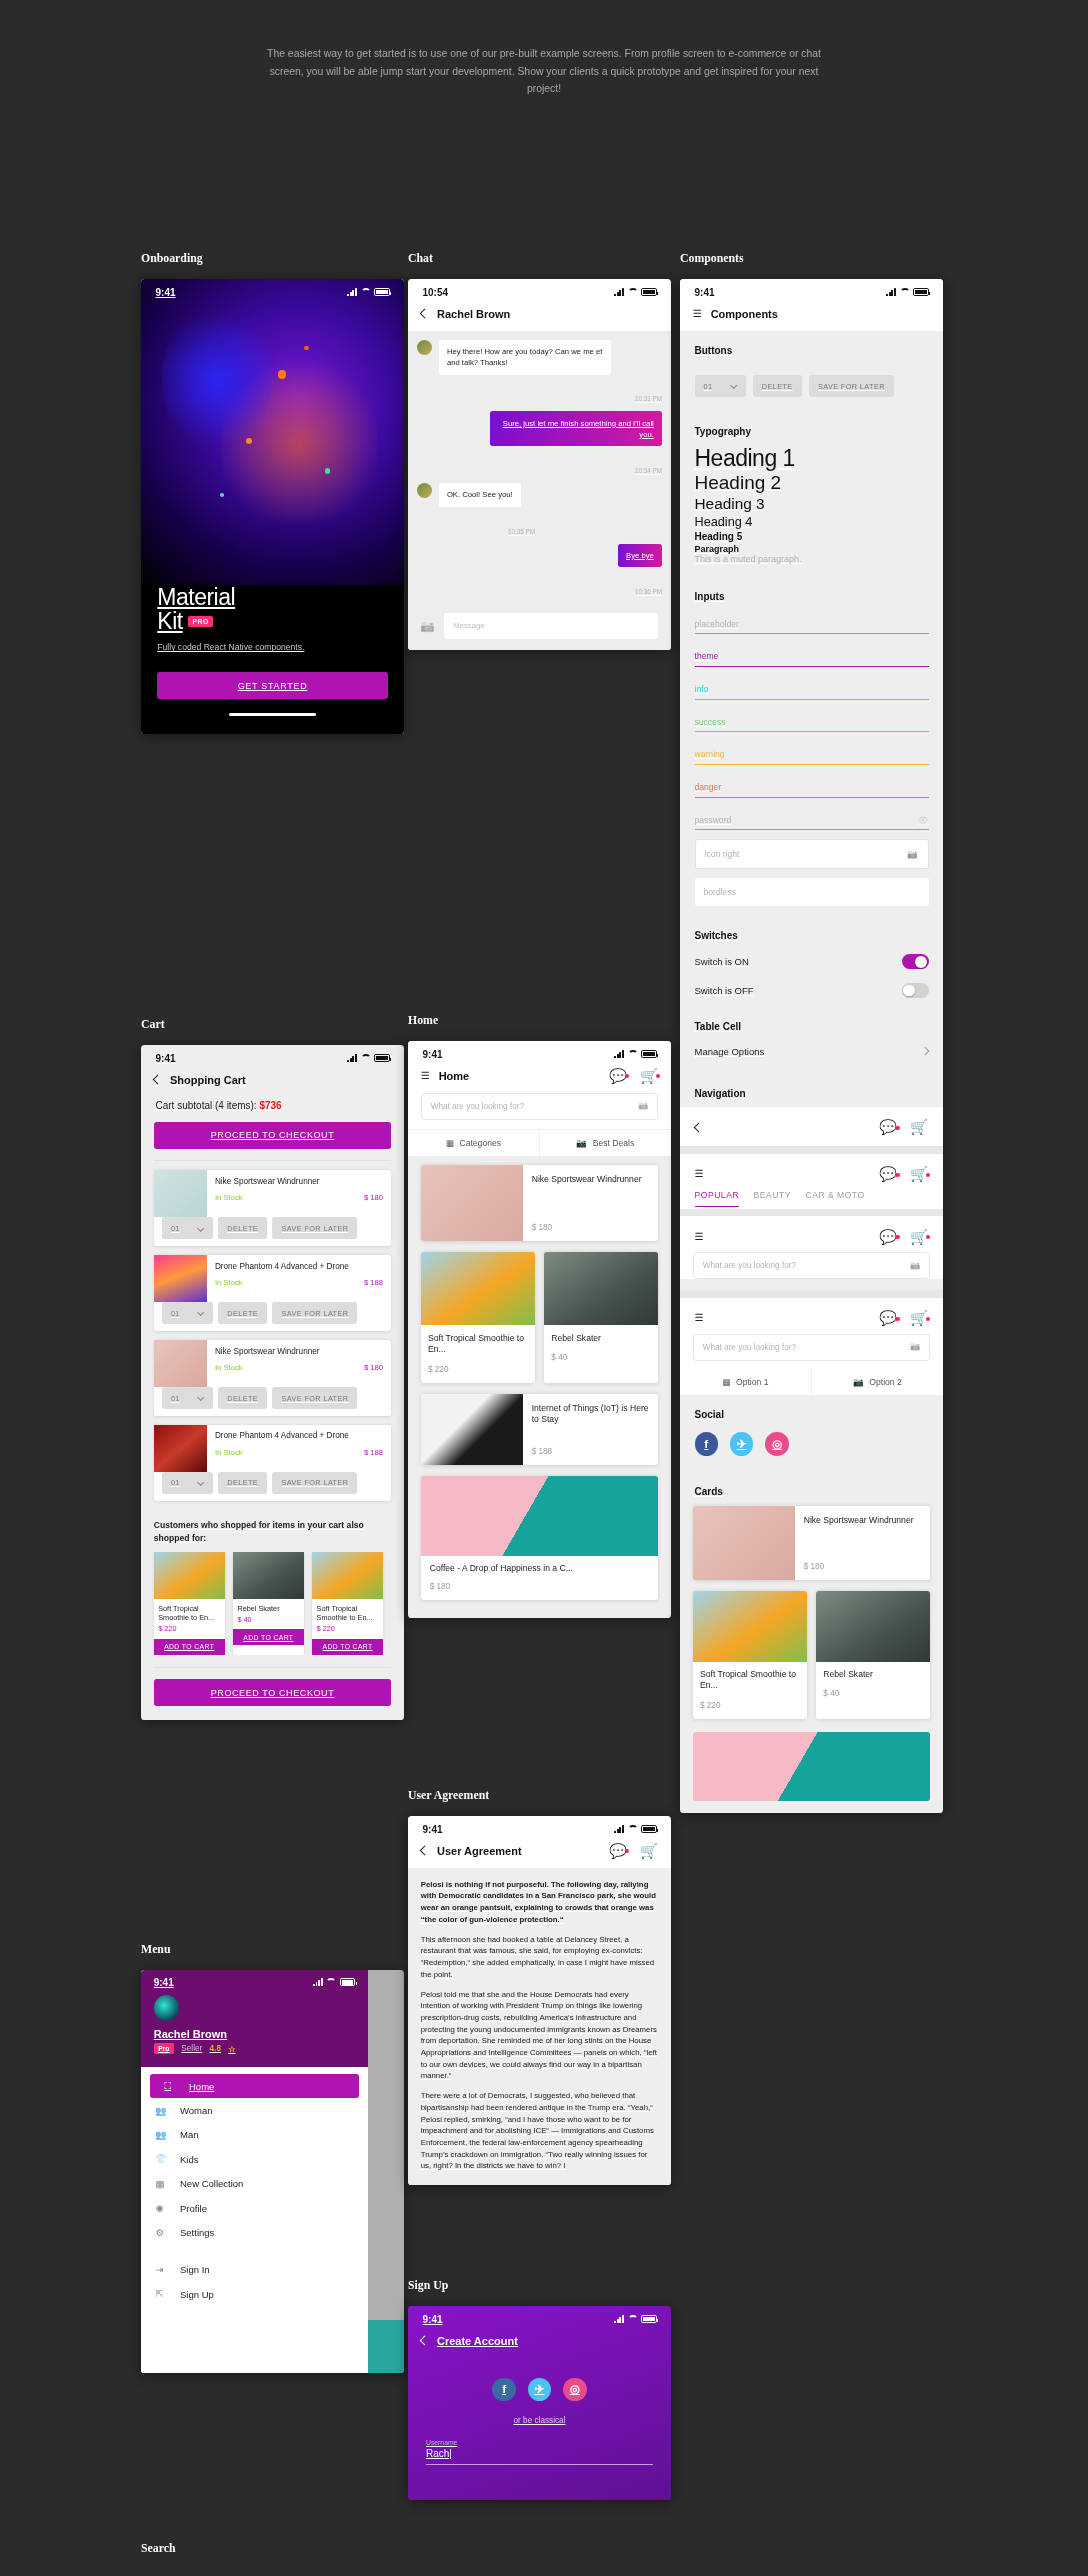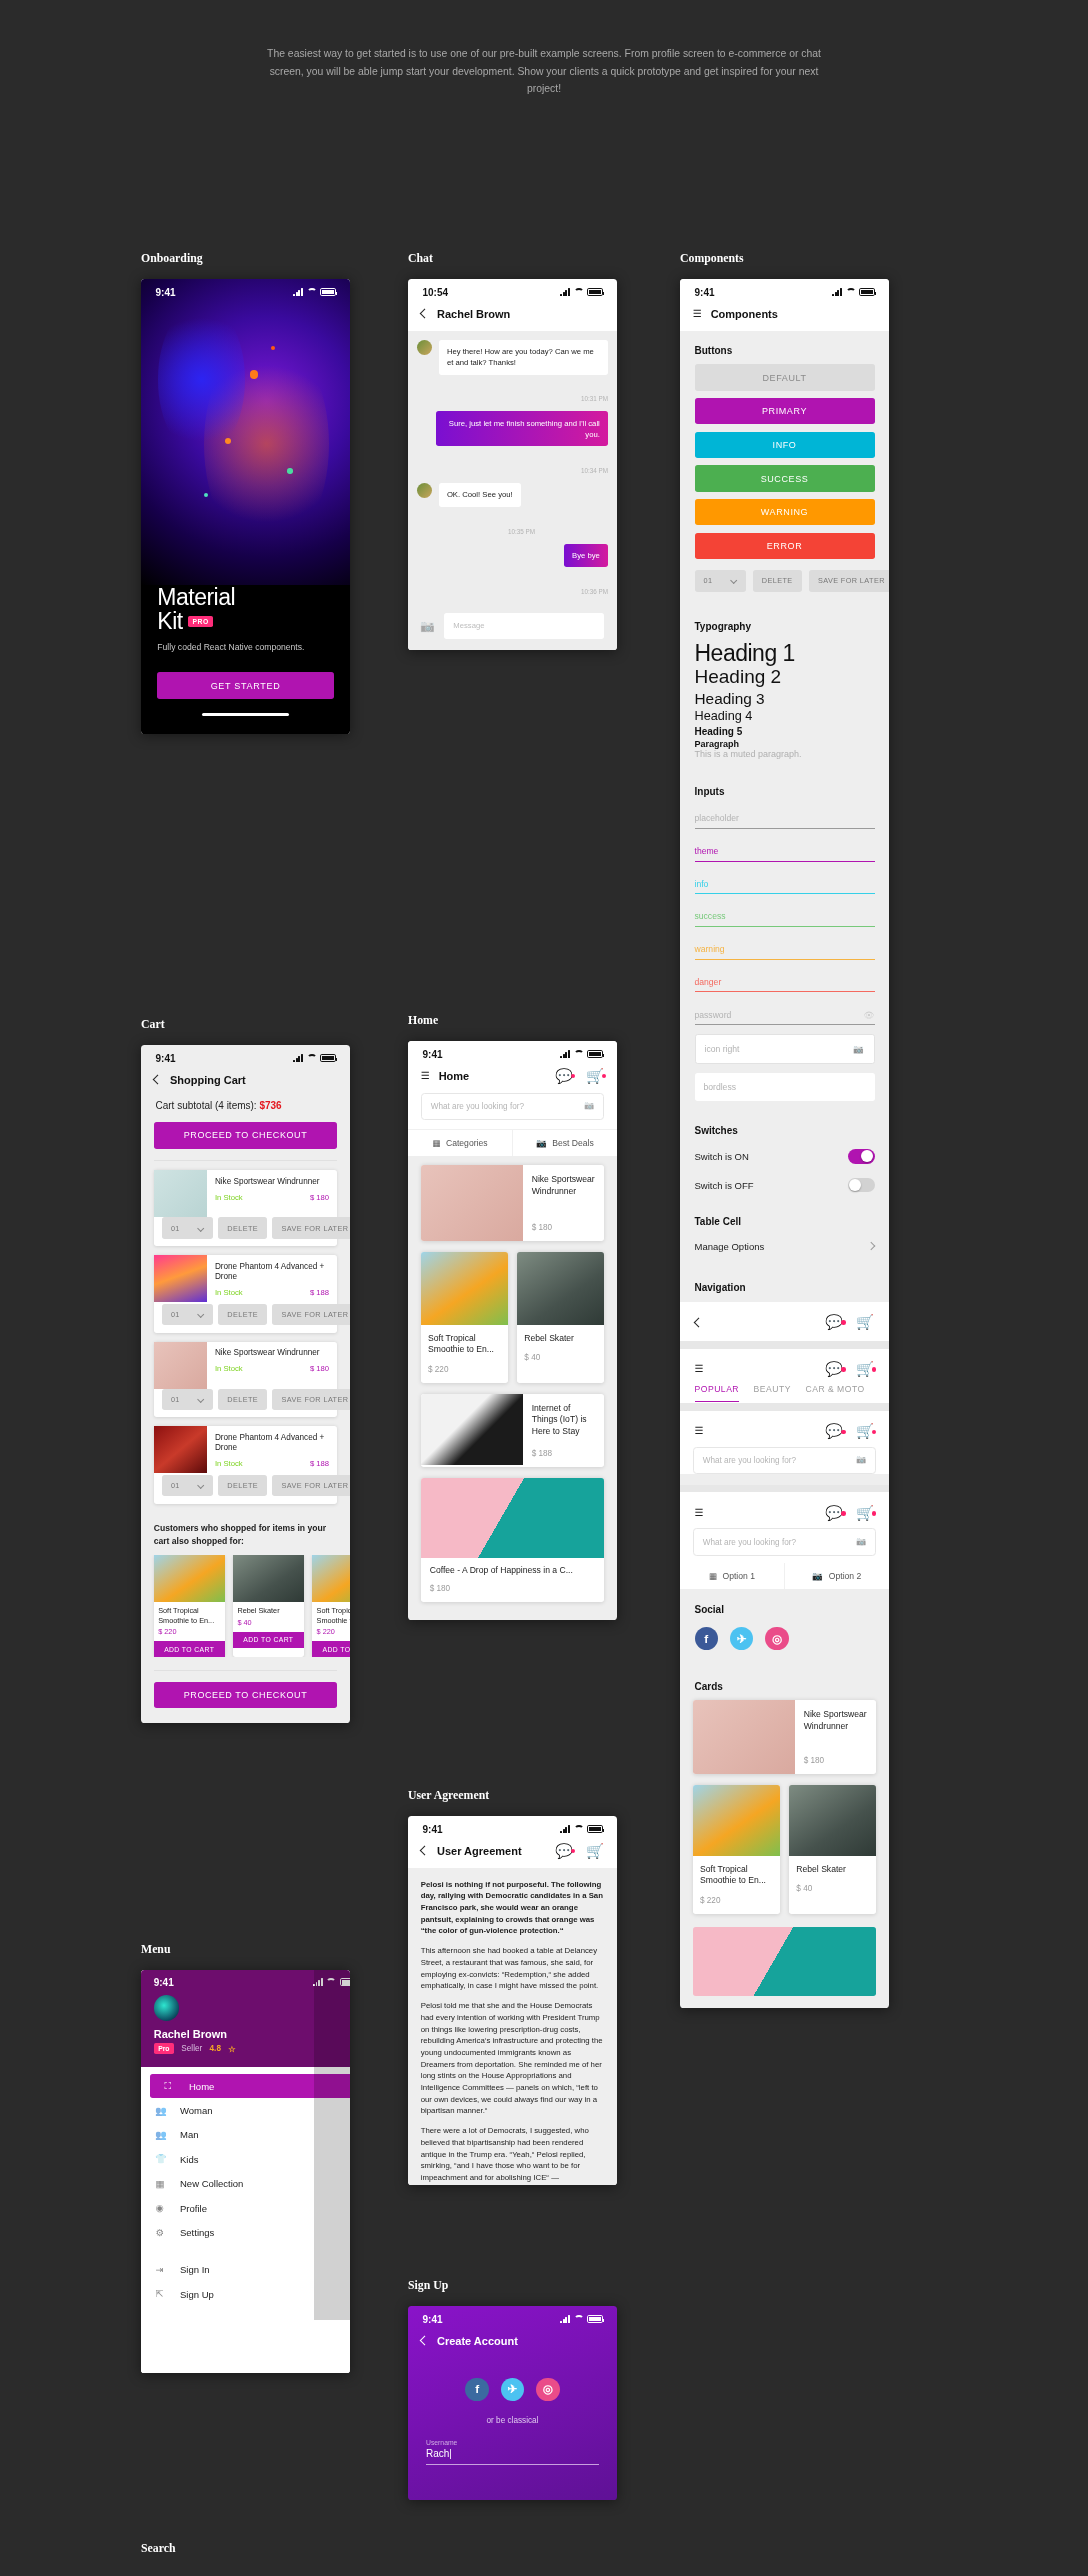--- a/index.html
+++ b/index.html
@@ -26,23 +26,24 @@
     position: relative;
     width: 1088px;
   }
   .col { position:absolute; width: 263px; }
   .sec-label {
     font-family:"Liberation Serif", serif;
     font-weight:bold; font-size:11.8px; color:#fff;
     margin-bottom: 12.7px;
   }
   .phone {
-    width: 209px; background:#fff; border-radius:3.6px; overflow:hidden;
+    width: 263px; background:#fff; border-radius:3.6px; overflow:hidden;
     box-shadow: 0 1.8px 12.7px rgba(0,0,0,.45);
     position:relative;
+    text-decoration:underline;
   }
   .statusbar {
     display:flex; align-items:center; justify-content:space-between;
     padding: 8.2px 14.5px 4.5px; font-size:10px; font-weight:bold; color:#111;
   }
   .statusbar.light { color:#fff; }
   .sb-icons { display:flex; align-items:center; gap:3.6px; }
   .bars { display:flex; align-items:flex-end; gap:0.9px; height:8.2px;}
   .bars i{ display:block; width:1.8px; background:currentColor; border-radius:0.5px;}
   .bars i:nth-child(1){height:2.7px} .bars i:nth-child(2){height:4.5px}
@@ -680,28 +681,20 @@
             <span class="batt"></span>
           </span>
         </div>
         <div class="navbar">
           <span class="icon" style="font-size:10px;">☰</span>
           <span class="nb-title">Components</span>
         </div>
       </div>
 
       <div class="sec-h">Buttons</div>
-      <div class="btnrow">
-        <button class="btn default">DEFAULT</button>
-        <button class="btn" style="background:#b014b0;">PRIMARY</button>
-        <button class="btn" style="background:#00b5d6;">INFO</button>
-        <button class="btn" style="background:#4caf50;">SUCCESS</button>
-        <button class="btn" style="background:#ff9800;">WARNING</button>
-        <button class="btn" style="background:#f44336;">ERROR</button>
-      </div>
       <div class="small-row">
         <button class="sbtn sel">
             <span>01</span>
             <span class="caret"></span>
           </button>
         <button class="sbtn">DELETE</button>
         <button class="sbtn">SAVE FOR LATER</button>
       </div>
 
       <div class="sec-h">Typography</div>

